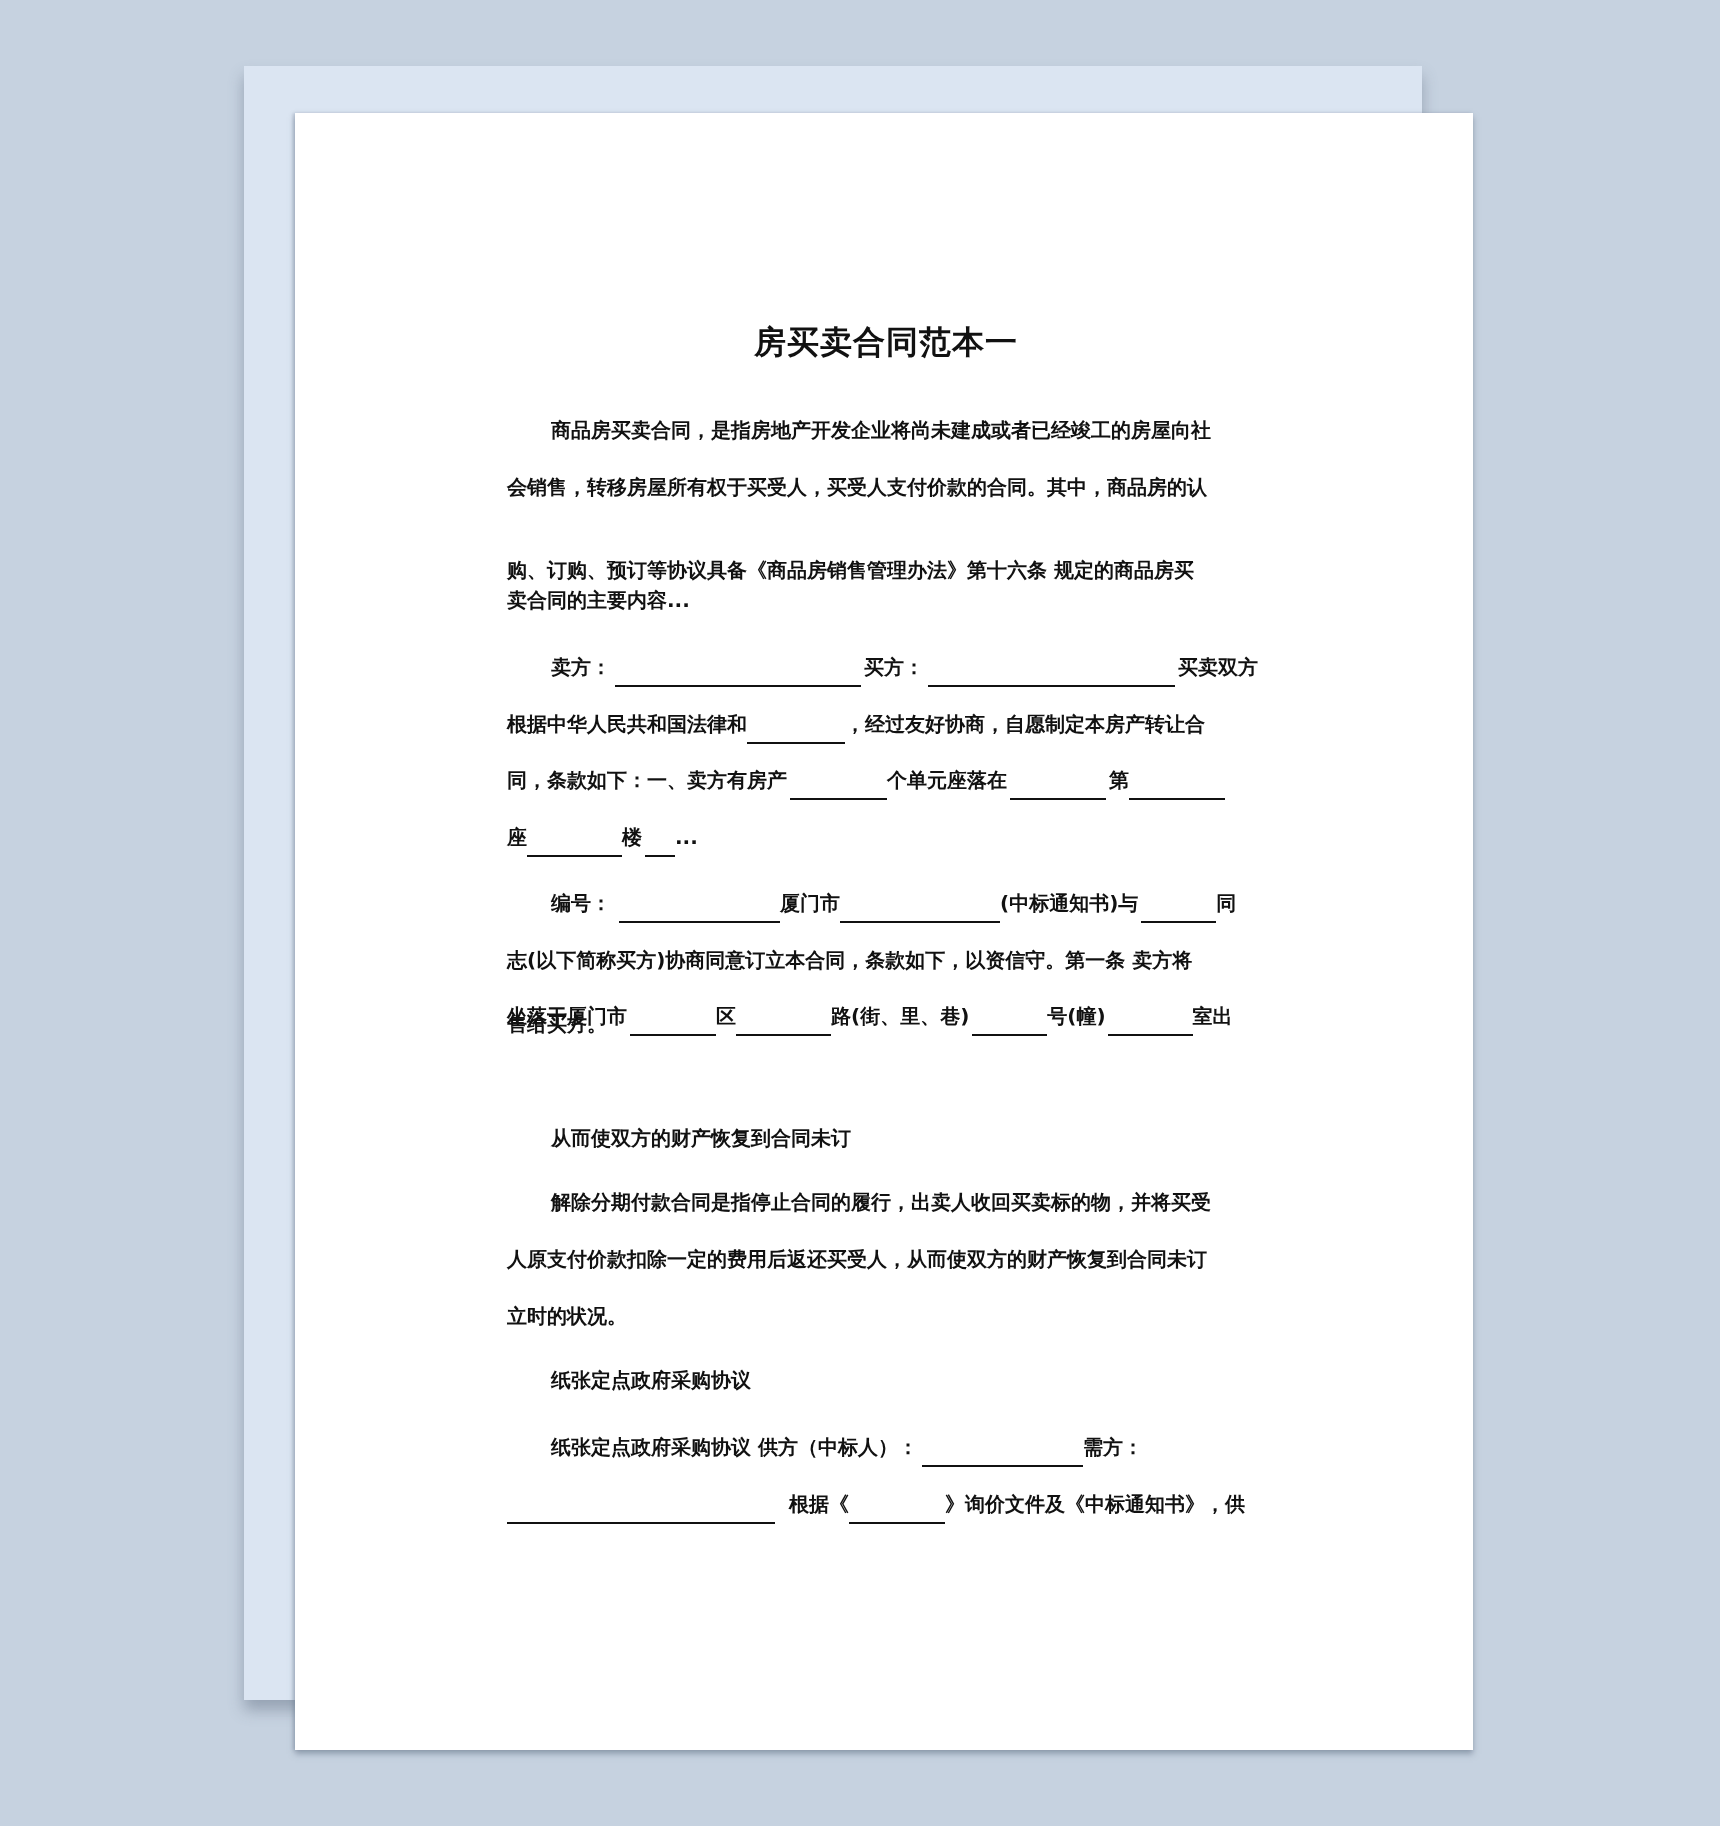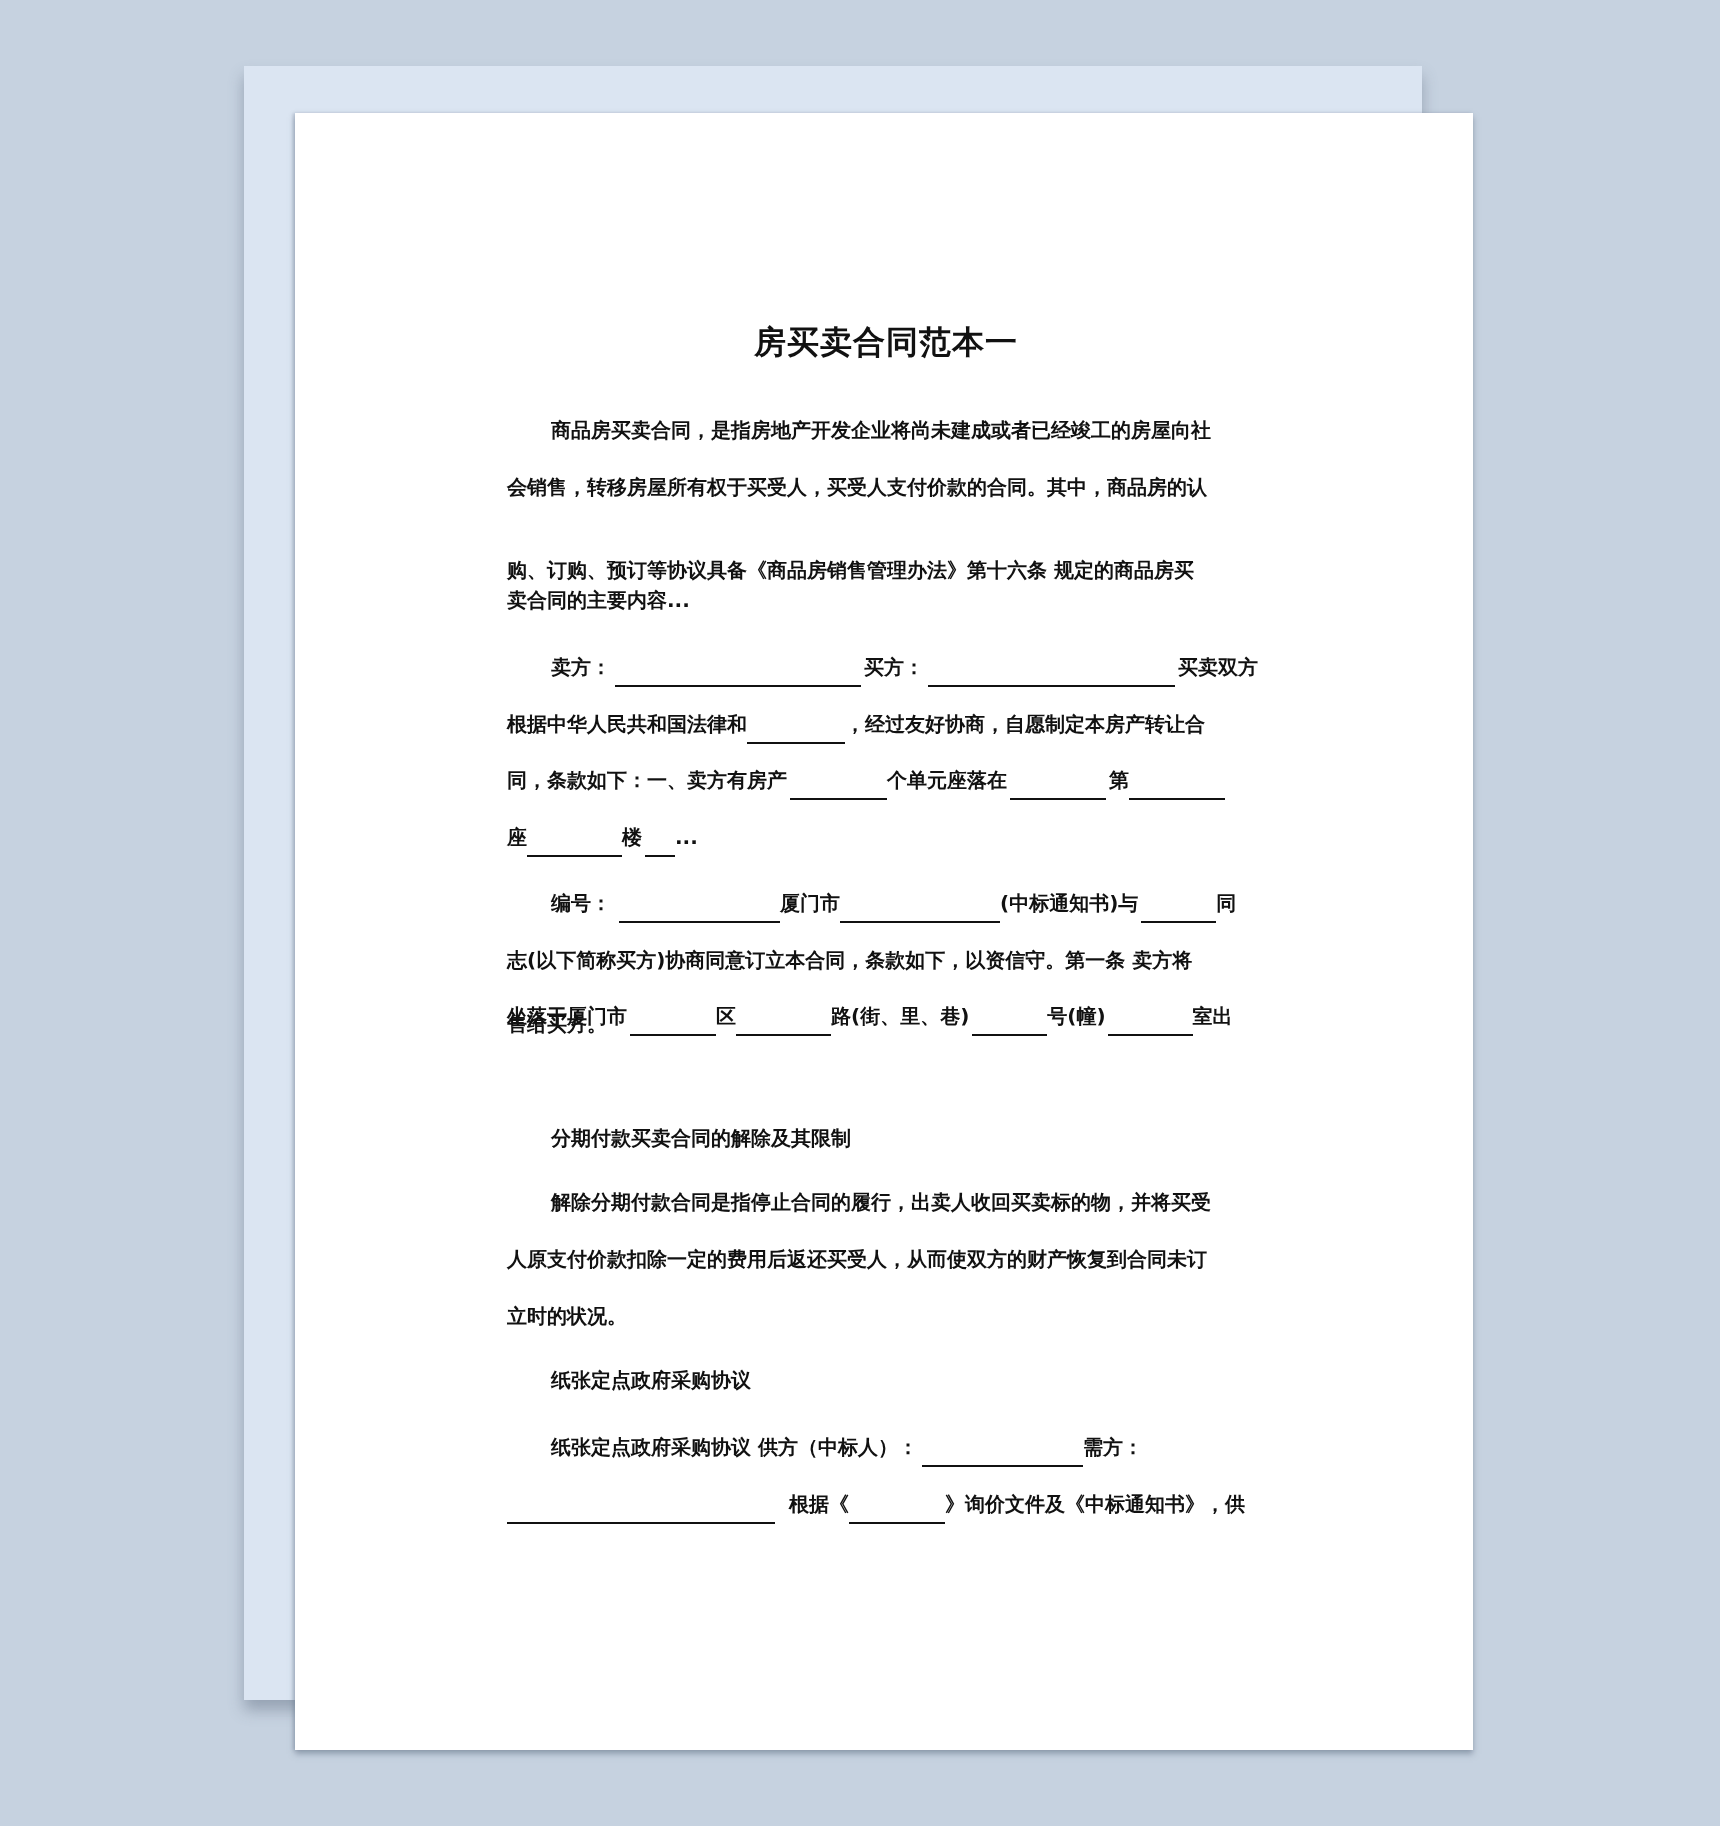--- a/index.html
+++ b/index.html
@@ -107,21 +107,21 @@
   <span class="blank" style="width:75px;margin-left:3px;"></span>
   <span class="t">号(幢)</span>
   <span class="blank" style="width:85px;margin-left:2px;"></span>
   <span class="t">室出</span>
 </div>
 <div class="line" style="top:1012px;">
   <span class="t">售给买方。</span>
 </div>
 
 <div class="line" style="top:1126px;padding-left:44px;width:707px;">
-  <span class="t">分期付款买卖合同的解除及其限制</span>
+  <span class="t">从而使双方的财产恢复到合同未订</span>
 </div>
 
 <div class="line" style="top:1190px;padding-left:44px;width:707px;">
   <span class="t">解除分期付款合同是指停止合同的履行，出卖人收回买卖标的物，并将买受</span>
 </div>
 <div class="line" style="top:1247px;">
   <span class="t">人原支付价款扣除一定的费用后返还买受人，从而使双方的财产恢复到合同未订</span>
 </div>
 <div class="line" style="top:1304px;">
   <span class="t">立时的状况。</span>

